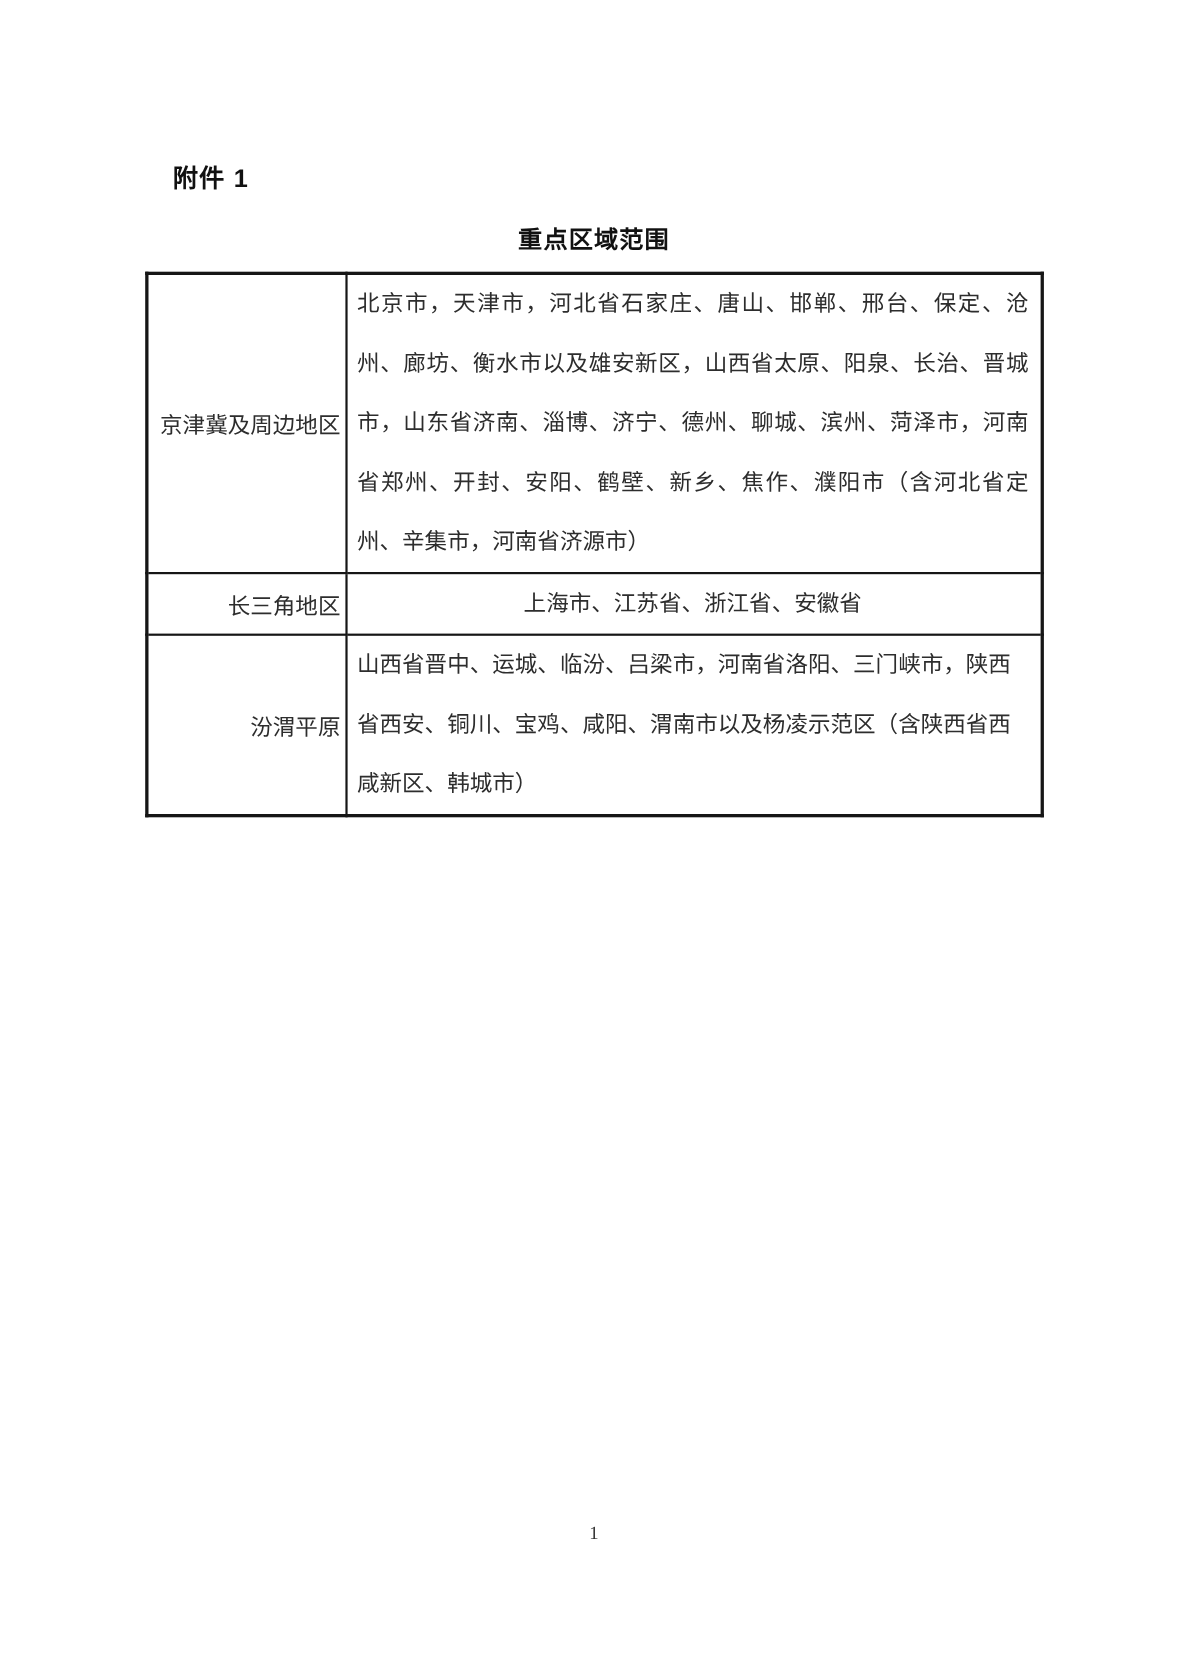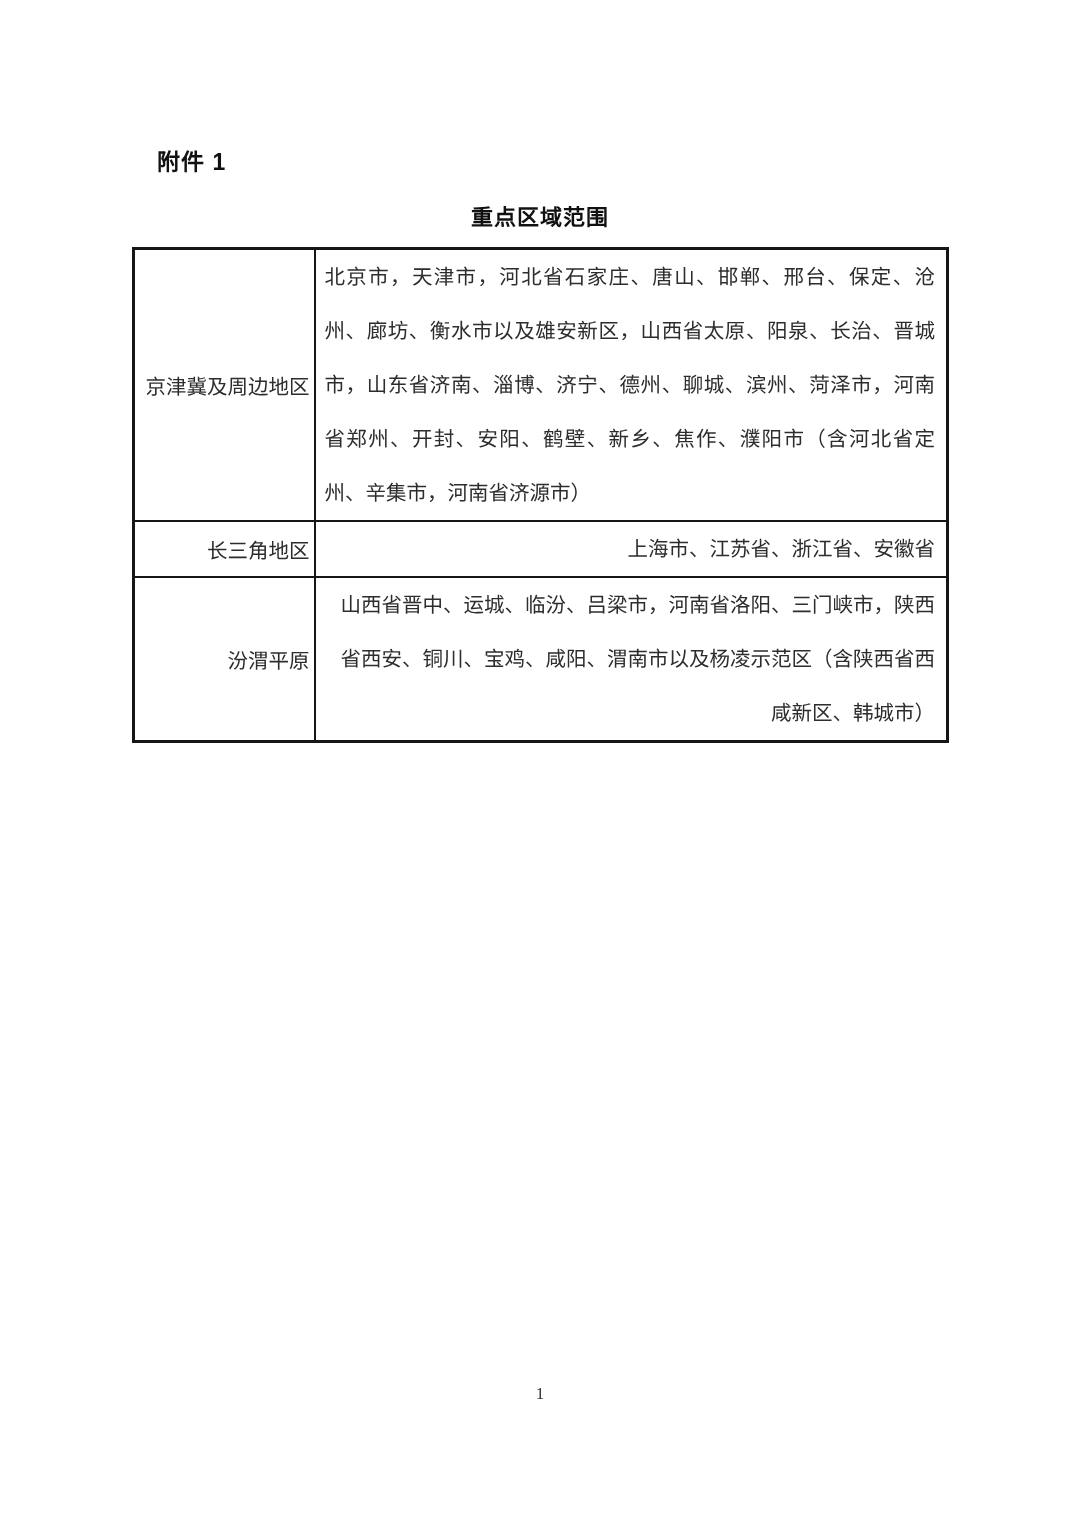--- a/index.html
+++ b/index.html
@@ -61,22 +61,22 @@
     padding: 0 4px;
   }
   .cell-scope {
     padding: 0 11px 0 9px;
     line-height: 54px;
   }
   .scope-justify {
     text-align: justify;
     text-justify: inter-ideograph;
   }
-  .scope-left { text-align: right; }
-  .scope-center { text-align: right; }
+  .scope-left { text-align: center; }
+  .scope-center { text-align: left; }
   tr.row-header td { height: 45px; }
   tr.row-1 td { height: 215px; }
   tr.row-2 td { height: 45px; margin-top: 20px; }
   tr.row-3 td { height: 131px; }
   .header-cell {
     text-align: center;
     font-size: 21px;
     color: #262626;
   }
   .page-number {

